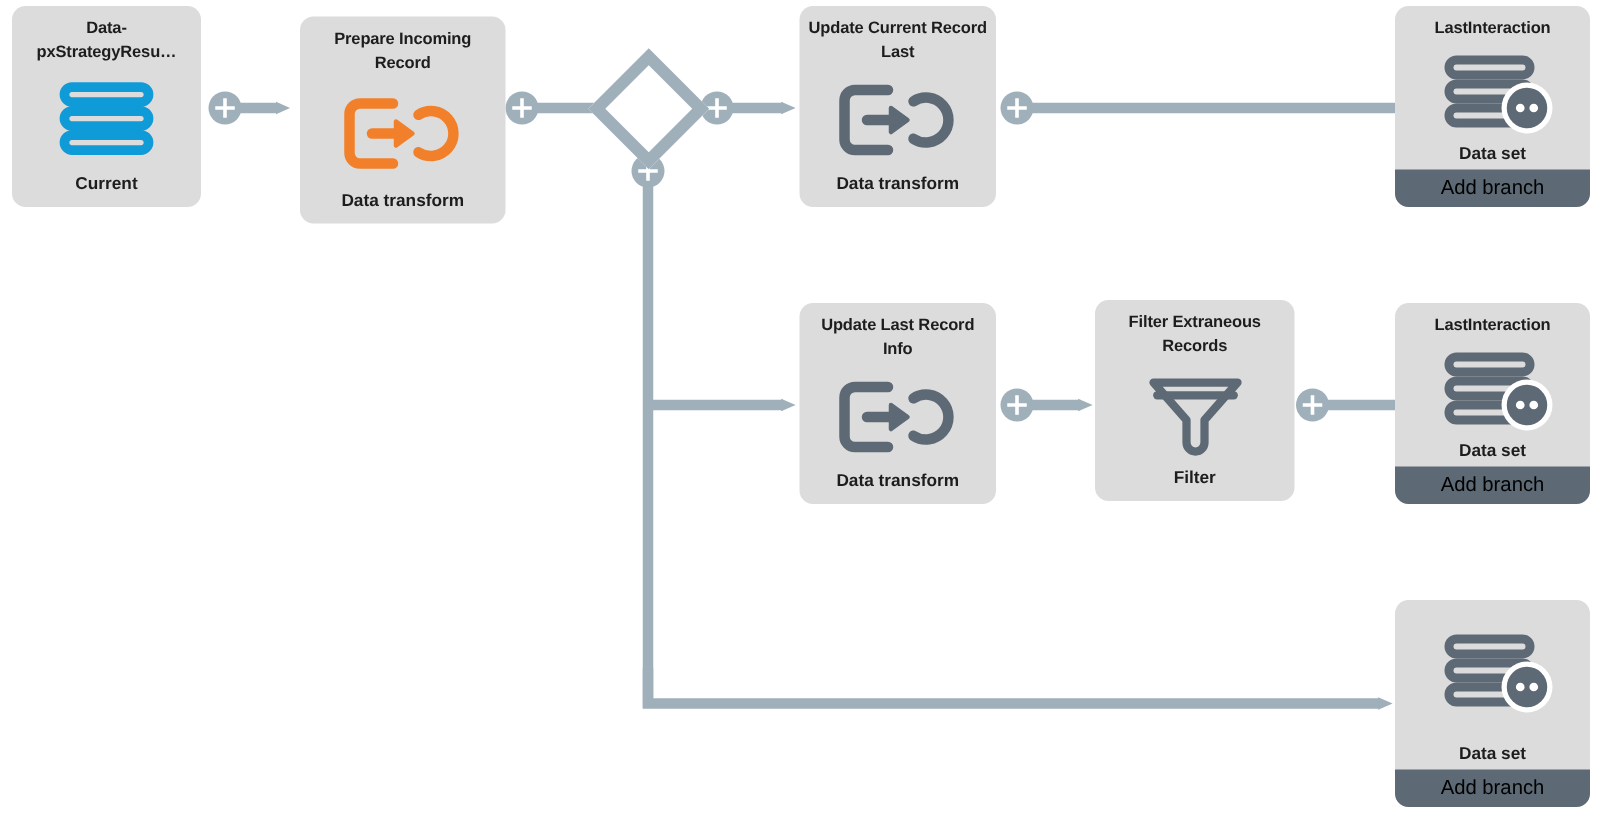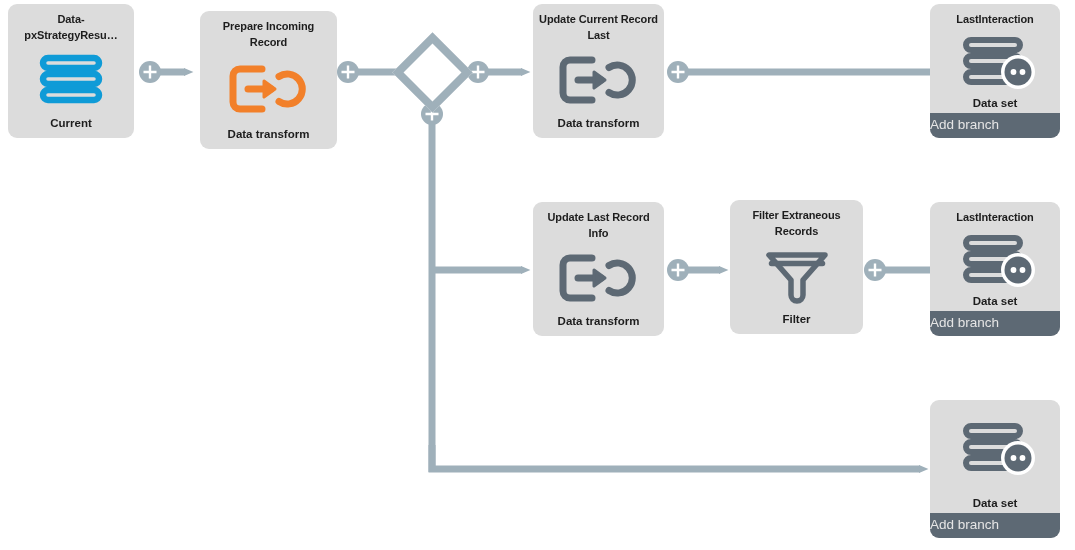--- a/index.html
+++ b/index.html
@@ -64,22 +64,23 @@
   .node-sub {
     font-size: 11.5px;
     font-weight: bold;
     color: #1d1d1d;
     text-align: left;
     padding-bottom: 9px;
   }
   .node-footer {
     width: 100%;
     background: #5d6974;
-    color: #e5e5e5;
+    color: #000000;
     font-size: 13.5px;
+    text-align: center;
     padding: 4px 0 5px 0;
     line-height: 1.15;
   }
   .node.has-footer .node-sub {
     padding-bottom: 4px;
   }
 
   
   .diamond {
     position: absolute;

